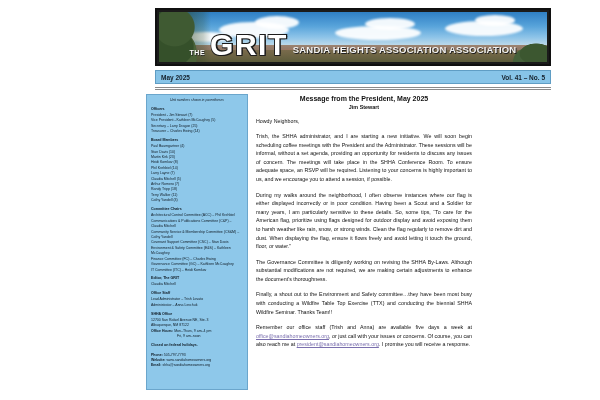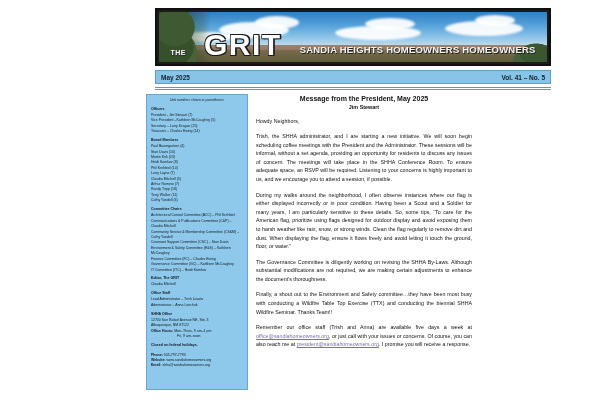--- a/index.html
+++ b/index.html
@@ -78,21 +78,21 @@
       radial-gradient(ellipse at 70% 50%, #3c5730 0%, #3c5730 45%, transparent 48%),
       radial-gradient(ellipse at 40% 80%, #45603a 0%, #45603a 40%, transparent 43%);
   }
   
   .wordmark {
     position: absolute;
     left: 0; right: 0; bottom: 3px;
     display: flex;
     align-items: flex-end;
     justify-content: center;
-    gap: 18px;
+    gap: 5px;
     padding: 0 6px;
   }
   .the-word {
     font-family: "Liberation Sans", sans-serif;
     font-size: 7px; font-weight: bold; color: #ffffff;
     letter-spacing: 0.5px;
     text-shadow: 0.6px 0.6px 0 #2a2a2a;
     margin-bottom: 3px;
   }
   .grit-word {
@@ -210,21 +210,21 @@
       <div class="cloud c5"></div>
       <div class="cloud c6"></div>
       <div class="cloud c7"></div>
       <div class="ridge"></div>
       <div class="foreground"></div>
       <div class="tree-left"></div>
       <div class="tree-right"></div>
       <div class="wordmark">
         <span class="the-word">THE</span>
         <span class="grit-word">GRIT</span>
-        <span class="assoc-word">SANDIA HEIGHTS HOMEOWNERS HOMEOWNERS</span>
+        <span class="assoc-word">SANDIA HEIGHTS ASSOCIATION ASSOCIATION</span>
       </div>
     </div>
   </div>
 
   <div class="datebar">
     <span>May 2025</span>
     <span>Vol. 41 – No. 5</span>
   </div>
   <div class="rule"></div>
 

